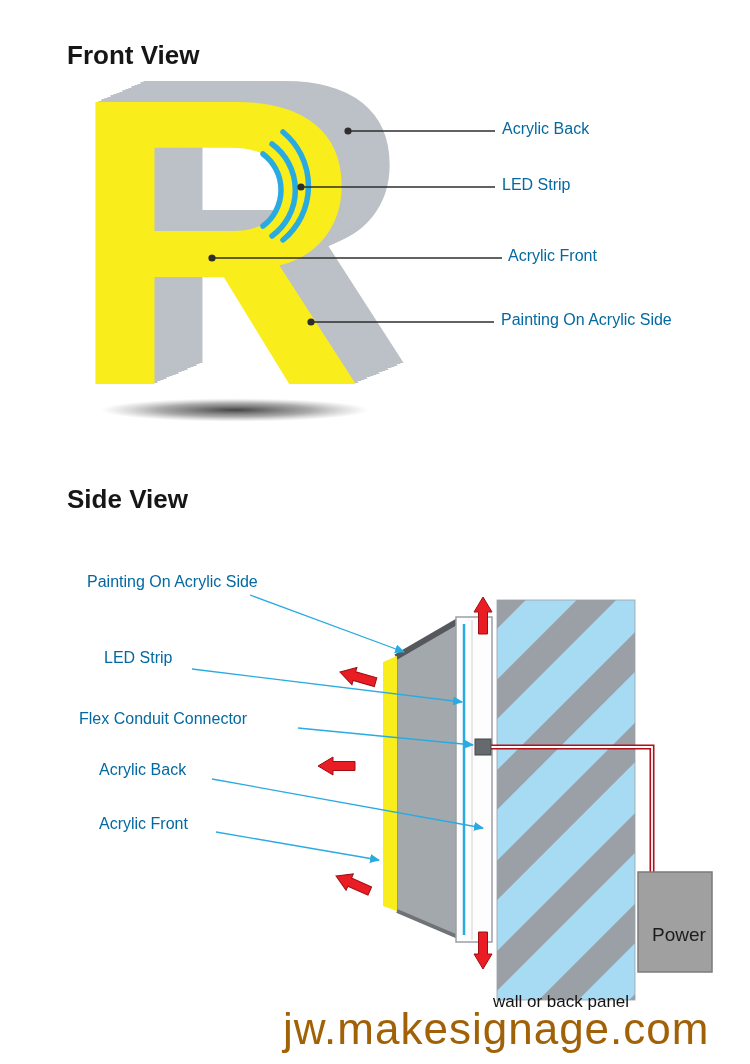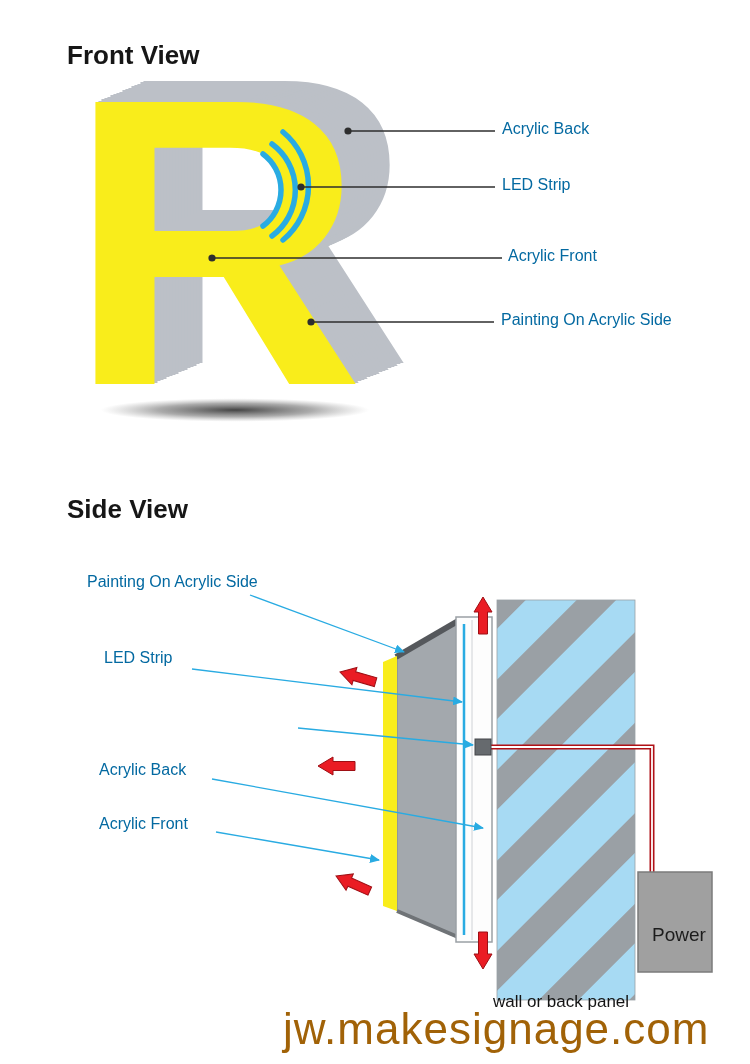--- a/index.html
+++ b/index.html
@@ -142,24 +142,25 @@
       <line x1="212" y1="779" x2="483" y2="828" marker-end="url(#blueHead)"></line>
       <line x1="216" y1="832" x2="379" y2="860" marker-end="url(#blueHead)"></line>
     </g>
   </svg>
 
   <div class="label" style="left:502px;top:120px;">Acrylic Back</div>
   <div class="label" style="left:502px;top:176px;">LED Strip</div>
   <div class="label" style="left:508px;top:247px;">Acrylic Front</div>
   <div class="label" style="left:501px;top:311px;">Painting On Acrylic Side</div>
 
-  <div class="section-title" style="left:67px;top:494px;">Side View</div>
+  <div class="section-title" style="left:67px;top:484px;">Side View</div>
 
   <div class="label" style="left:87px;top:573px;">Painting On Acrylic Side</div>
   <div class="label" style="left:104px;top:649px;">LED Strip</div>
+  <div class="label" style="left:79px;top:710px;">Flex Conduit Connector</div>
   <div class="label" style="left:99px;top:761px;">Acrylic Back</div>
   <div class="label" style="left:99px;top:815px;">Acrylic Front</div>
 
   <div class="power-label">Power</div>
 
   <div class="label-sm" style="left:493px;top:992px;">wall or back panel</div>
 
 </div>
 
 </body></html>

